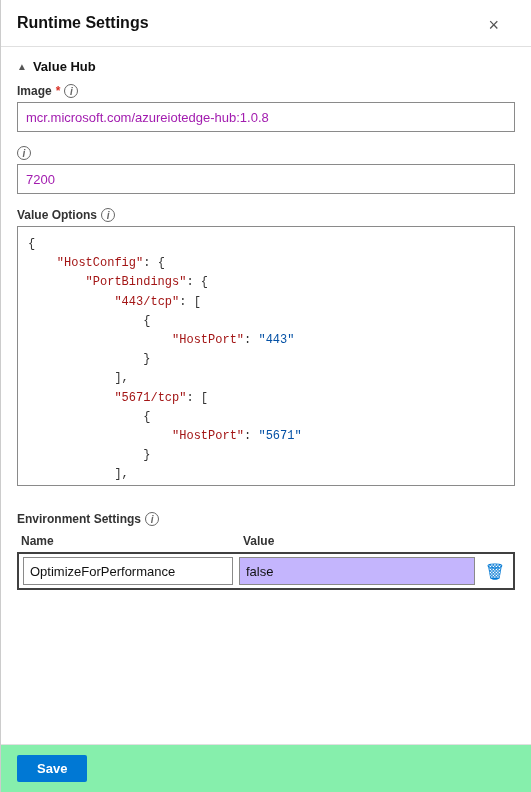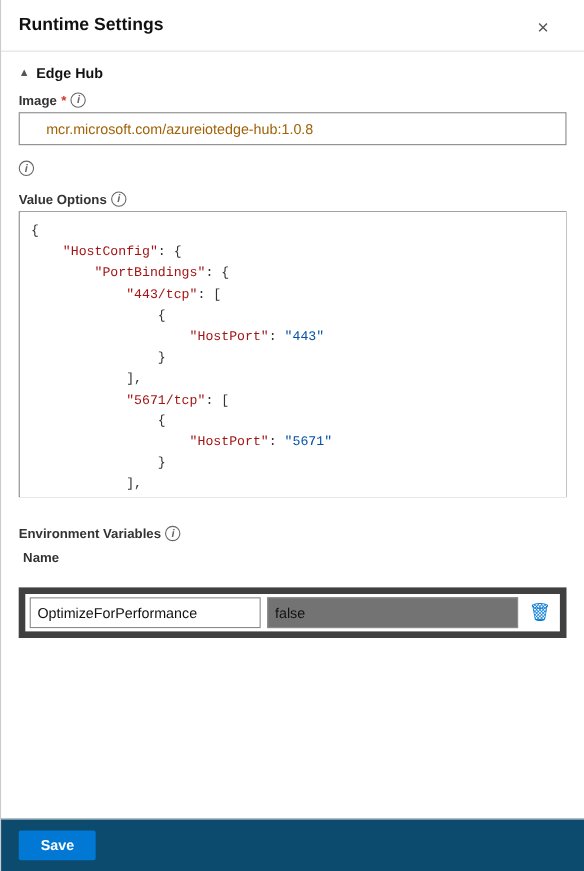--- a/index.html
+++ b/index.html
@@ -80,23 +80,23 @@
       border: 1px solid #666;
       font-size: 10px;
       color: #666;
       cursor: pointer;
       font-style: italic;
       font-weight: 700;
     }
     .text-input {
       width: 100%;
       border: 1px solid #8a8a8a;
-      padding: 5px 24px;
-      font-size: 13px;
-      color: #a16207;
+      padding: 5px 8px;
+      font-size: 13px;
+      color: #a21caf;
       background: #fff;
       outline: none;
       height: 30px;
     }
     .field-group {
       margin-bottom: 14px;
     }
     .create-options-label {
       font-size: 12px;
       font-weight: 600;
@@ -145,81 +145,81 @@
       font-weight: 600;
       color: #333;
       margin-bottom: 8px;
       display: flex;
       align-items: center;
       gap: 4px;
     }
     .env-table-header {
       display: flex;
       gap: 0;
-      margin-bottom: 20px;
+      margin-bottom: 4px;
       padding: 0 2px;
     }
     .env-col-name {
       flex: 0 0 220px;
       font-size: 12px;
       font-weight: 600;
       color: #333;
       padding-left: 2px;
     }
     .env-col-value {
       flex: 1;
       font-size: 12px;
       font-weight: 600;
       color: #333;
       padding-left: 4px;
     }
     .env-row {
       display: flex;
       align-items: center;
       gap: 6px;
-      border: 6px solid #404040;
+      border: 2px solid #404040;
       padding: 3px 4px;
     }
     .env-name-input {
       flex: 0 0 210px;
       border: 1px solid #8a8a8a;
       padding: 4px 6px;
       font-size: 13px;
       color: #111;
       background: #fff;
       outline: none;
       height: 28px;
     }
     .env-value-input {
       flex: 1;
       border: 1px solid #8a8a8a;
       padding: 4px 6px;
       font-size: 13px;
       color: #111;
-      background: #737373;
+      background: #c4b5fd;
       outline: none;
       height: 28px;
     }
     .delete-btn {
       background: none;
       border: none;
       cursor: pointer;
       color: #0078d4;
       font-size: 16px;
       padding: 2px 4px;
       display: flex;
       align-items: center;
     }
     .panel-footer {
       position: absolute;
       bottom: 0;
       left: 0;
       right: 0;
       padding: 10px 16px;
-      background: #0c4a6e;
+      background: #86efac;
       border-top: 1px solid #e0e0e0;
     }
     .save-btn {
       background: #0078d4;
       color: #fff;
       border: none;
       padding: 6px 20px;
       font-size: 13px;
       font-weight: 600;
       cursor: pointer;
@@ -233,36 +233,37 @@
 
   <div class="panel-header">
     <span class="panel-title">Runtime Settings</span>
     <button class="close-btn">×</button>
   </div>
 
   <div class="section">
 
     <div class="section-header">
       <span class="chevron">▲</span>
-      <span>Edge Hub</span>
+      <span>Value Hub</span>
     </div>
 
     <div class="field-group">
       <div class="field-label">
         <span>Image</span>
         <span class="required-star">*</span>
         <span class="info-icon">i</span>
       </div>
       <input type="text" class="text-input" value="mcr.microsoft.com/azureiotedge-hub:1.0.8" style="">
     </div>
 
     <div class="field-group">
       <div class="field-label">
         <span class="info-icon">i</span>
       </div>
+      <input type="text" class="text-input" value="7200" style="">
     </div>
 
     <div class="field-group">
       <div class="create-options-label">
         <span>Value Options</span>
         <span class="info-icon">i</span>
       </div>
       <div class="code-editor">
         <div class="code-line"><span class="json-brace">{</span></div>
         <div class="code-line">    <span class="json-key">"HostConfig"</span><span class="json-colon">: {</span></div>
@@ -279,26 +280,27 @@
         <div class="code-line">            <span class="json-colon">],</span></div>
         <div class="code-line">            </div>
 
       </div>
     </div>
 
   </div>
 
   <div class="env-vars-section">
     <div class="env-label">
-      <span>Environment Variables</span>
+      <span>Environment Settings</span>
       <span class="info-icon">i</span>
     </div>
 
     <div class="env-table-header">
       <div class="env-col-name">Name</div>
+      <div class="env-col-value">Value</div>
     </div>
 
     <div class="env-row">
       <input type="text" class="env-name-input" value="OptimizeForPerformance" style="">
       <input type="text" class="env-value-input" value="false" style="">
       <button class="delete-btn">
         <span>🗑</span>
       </button>
     </div>
   </div>

